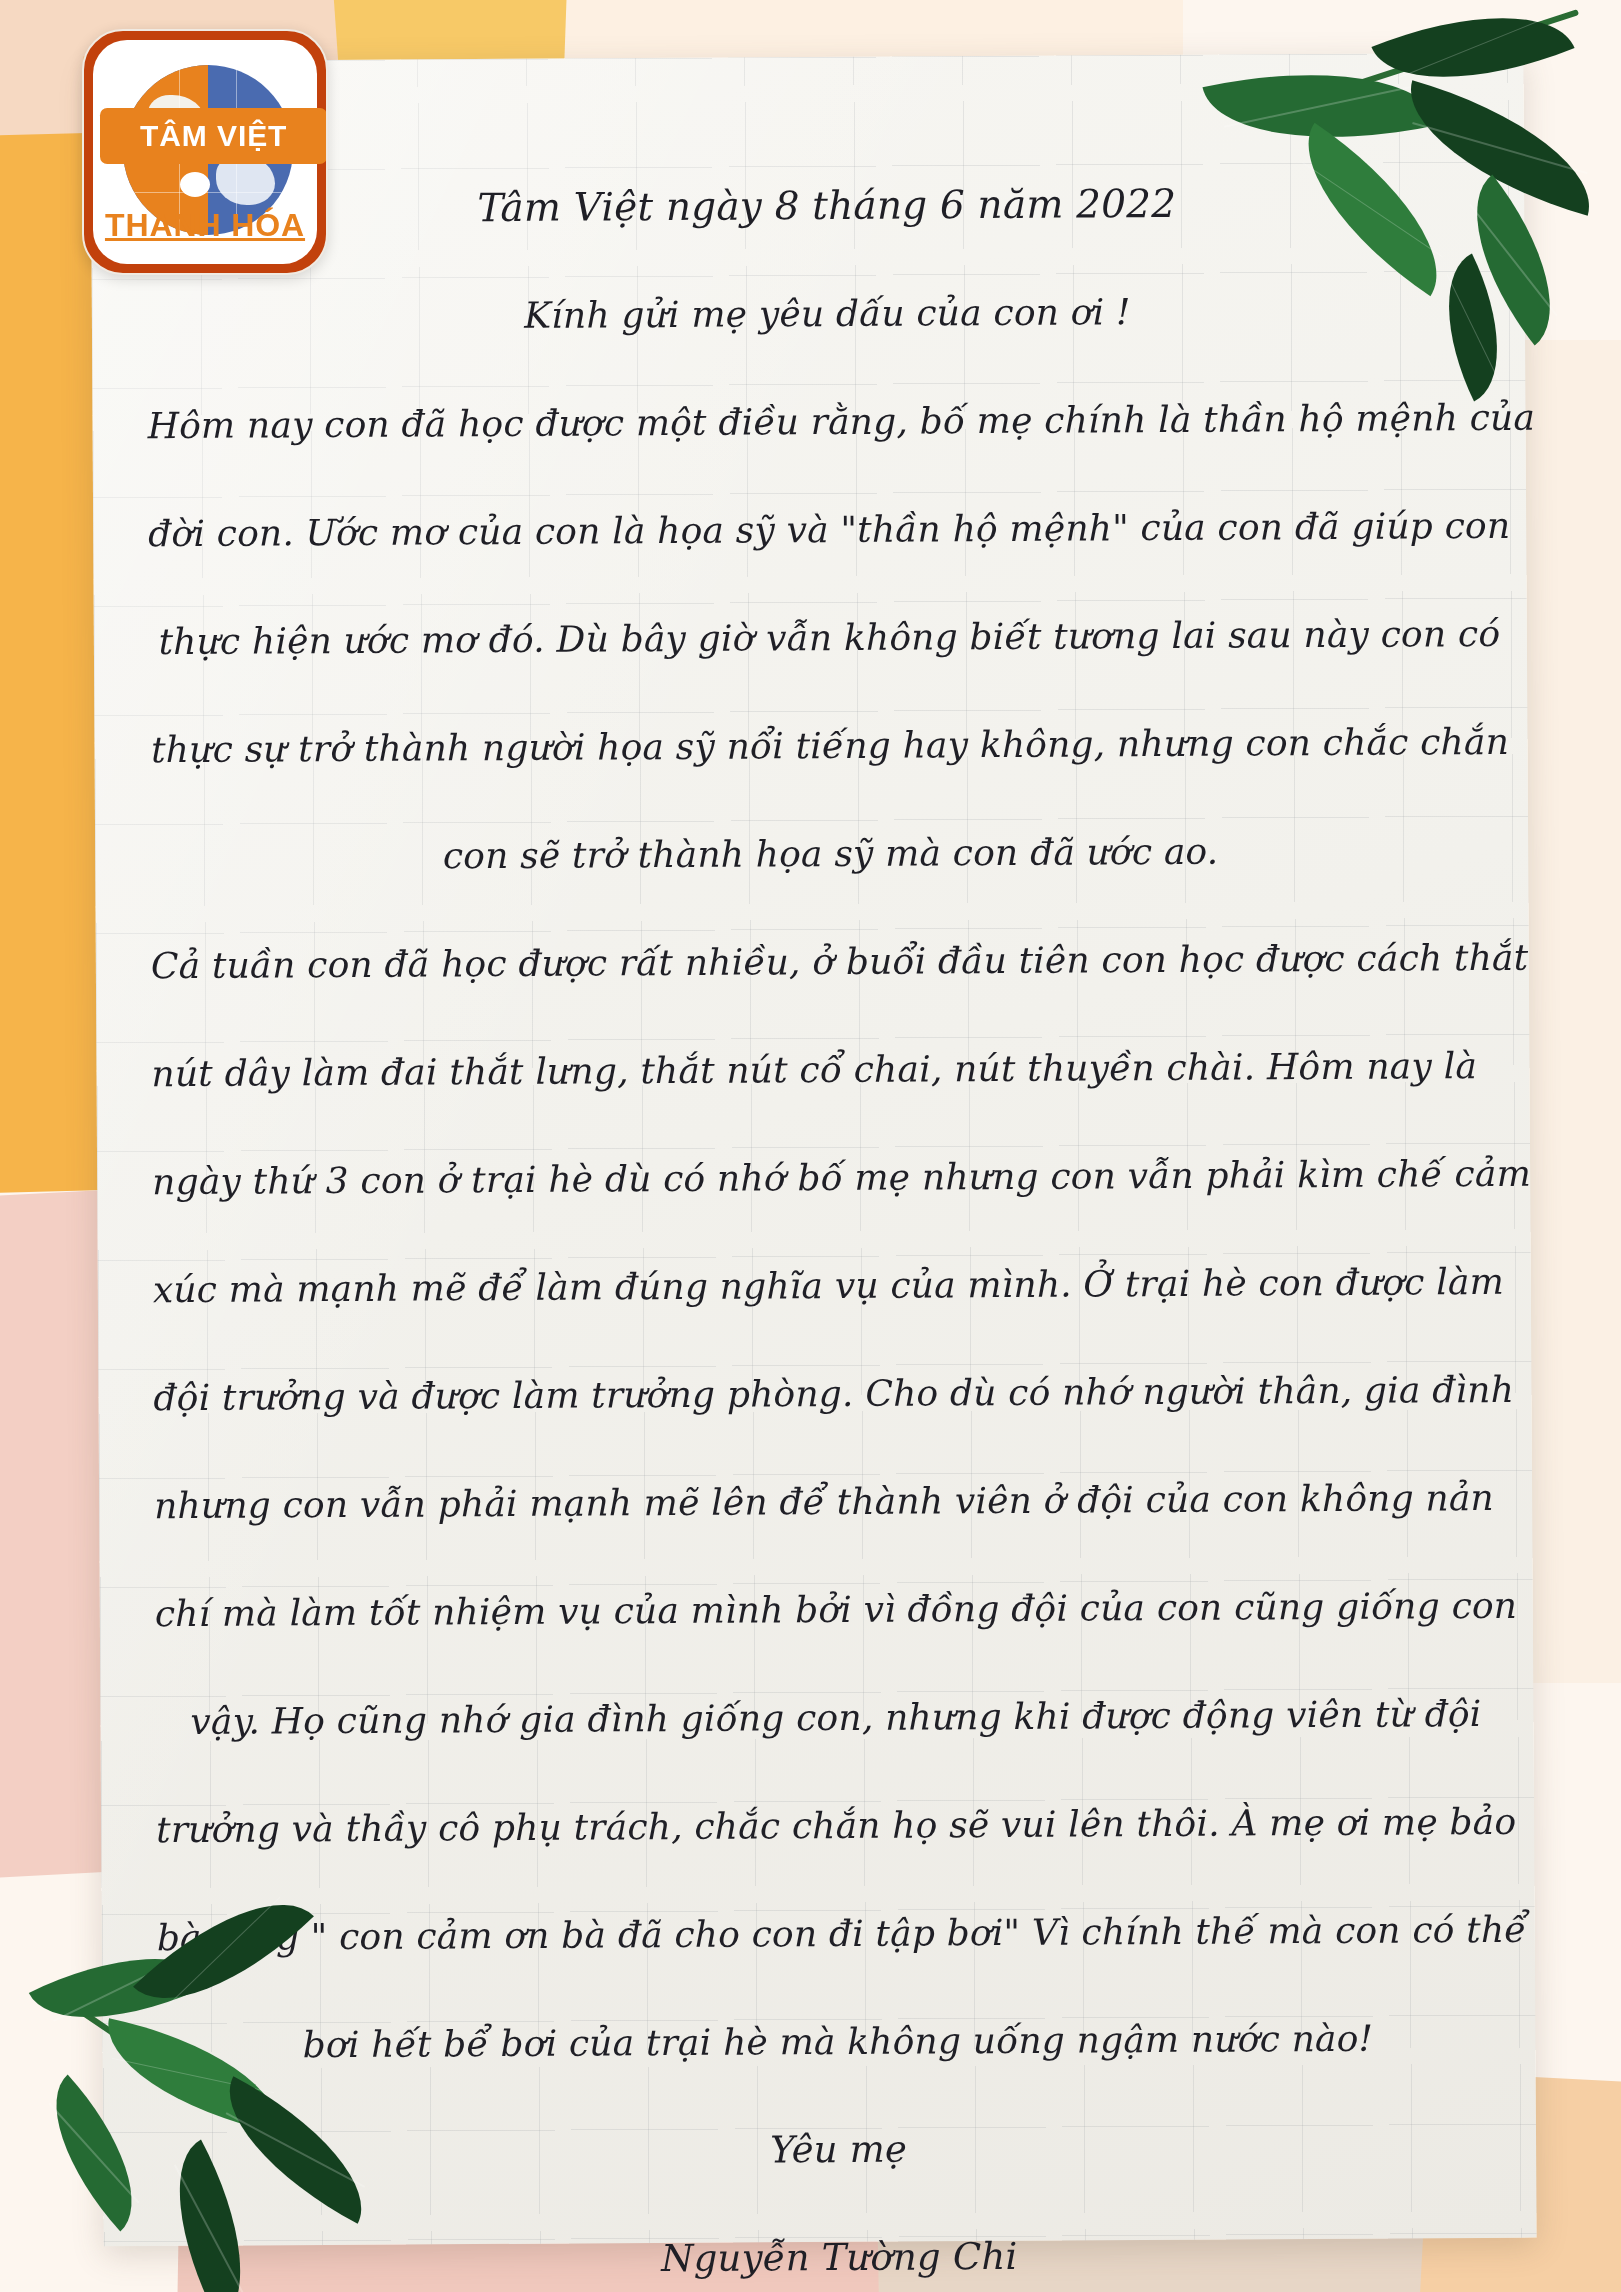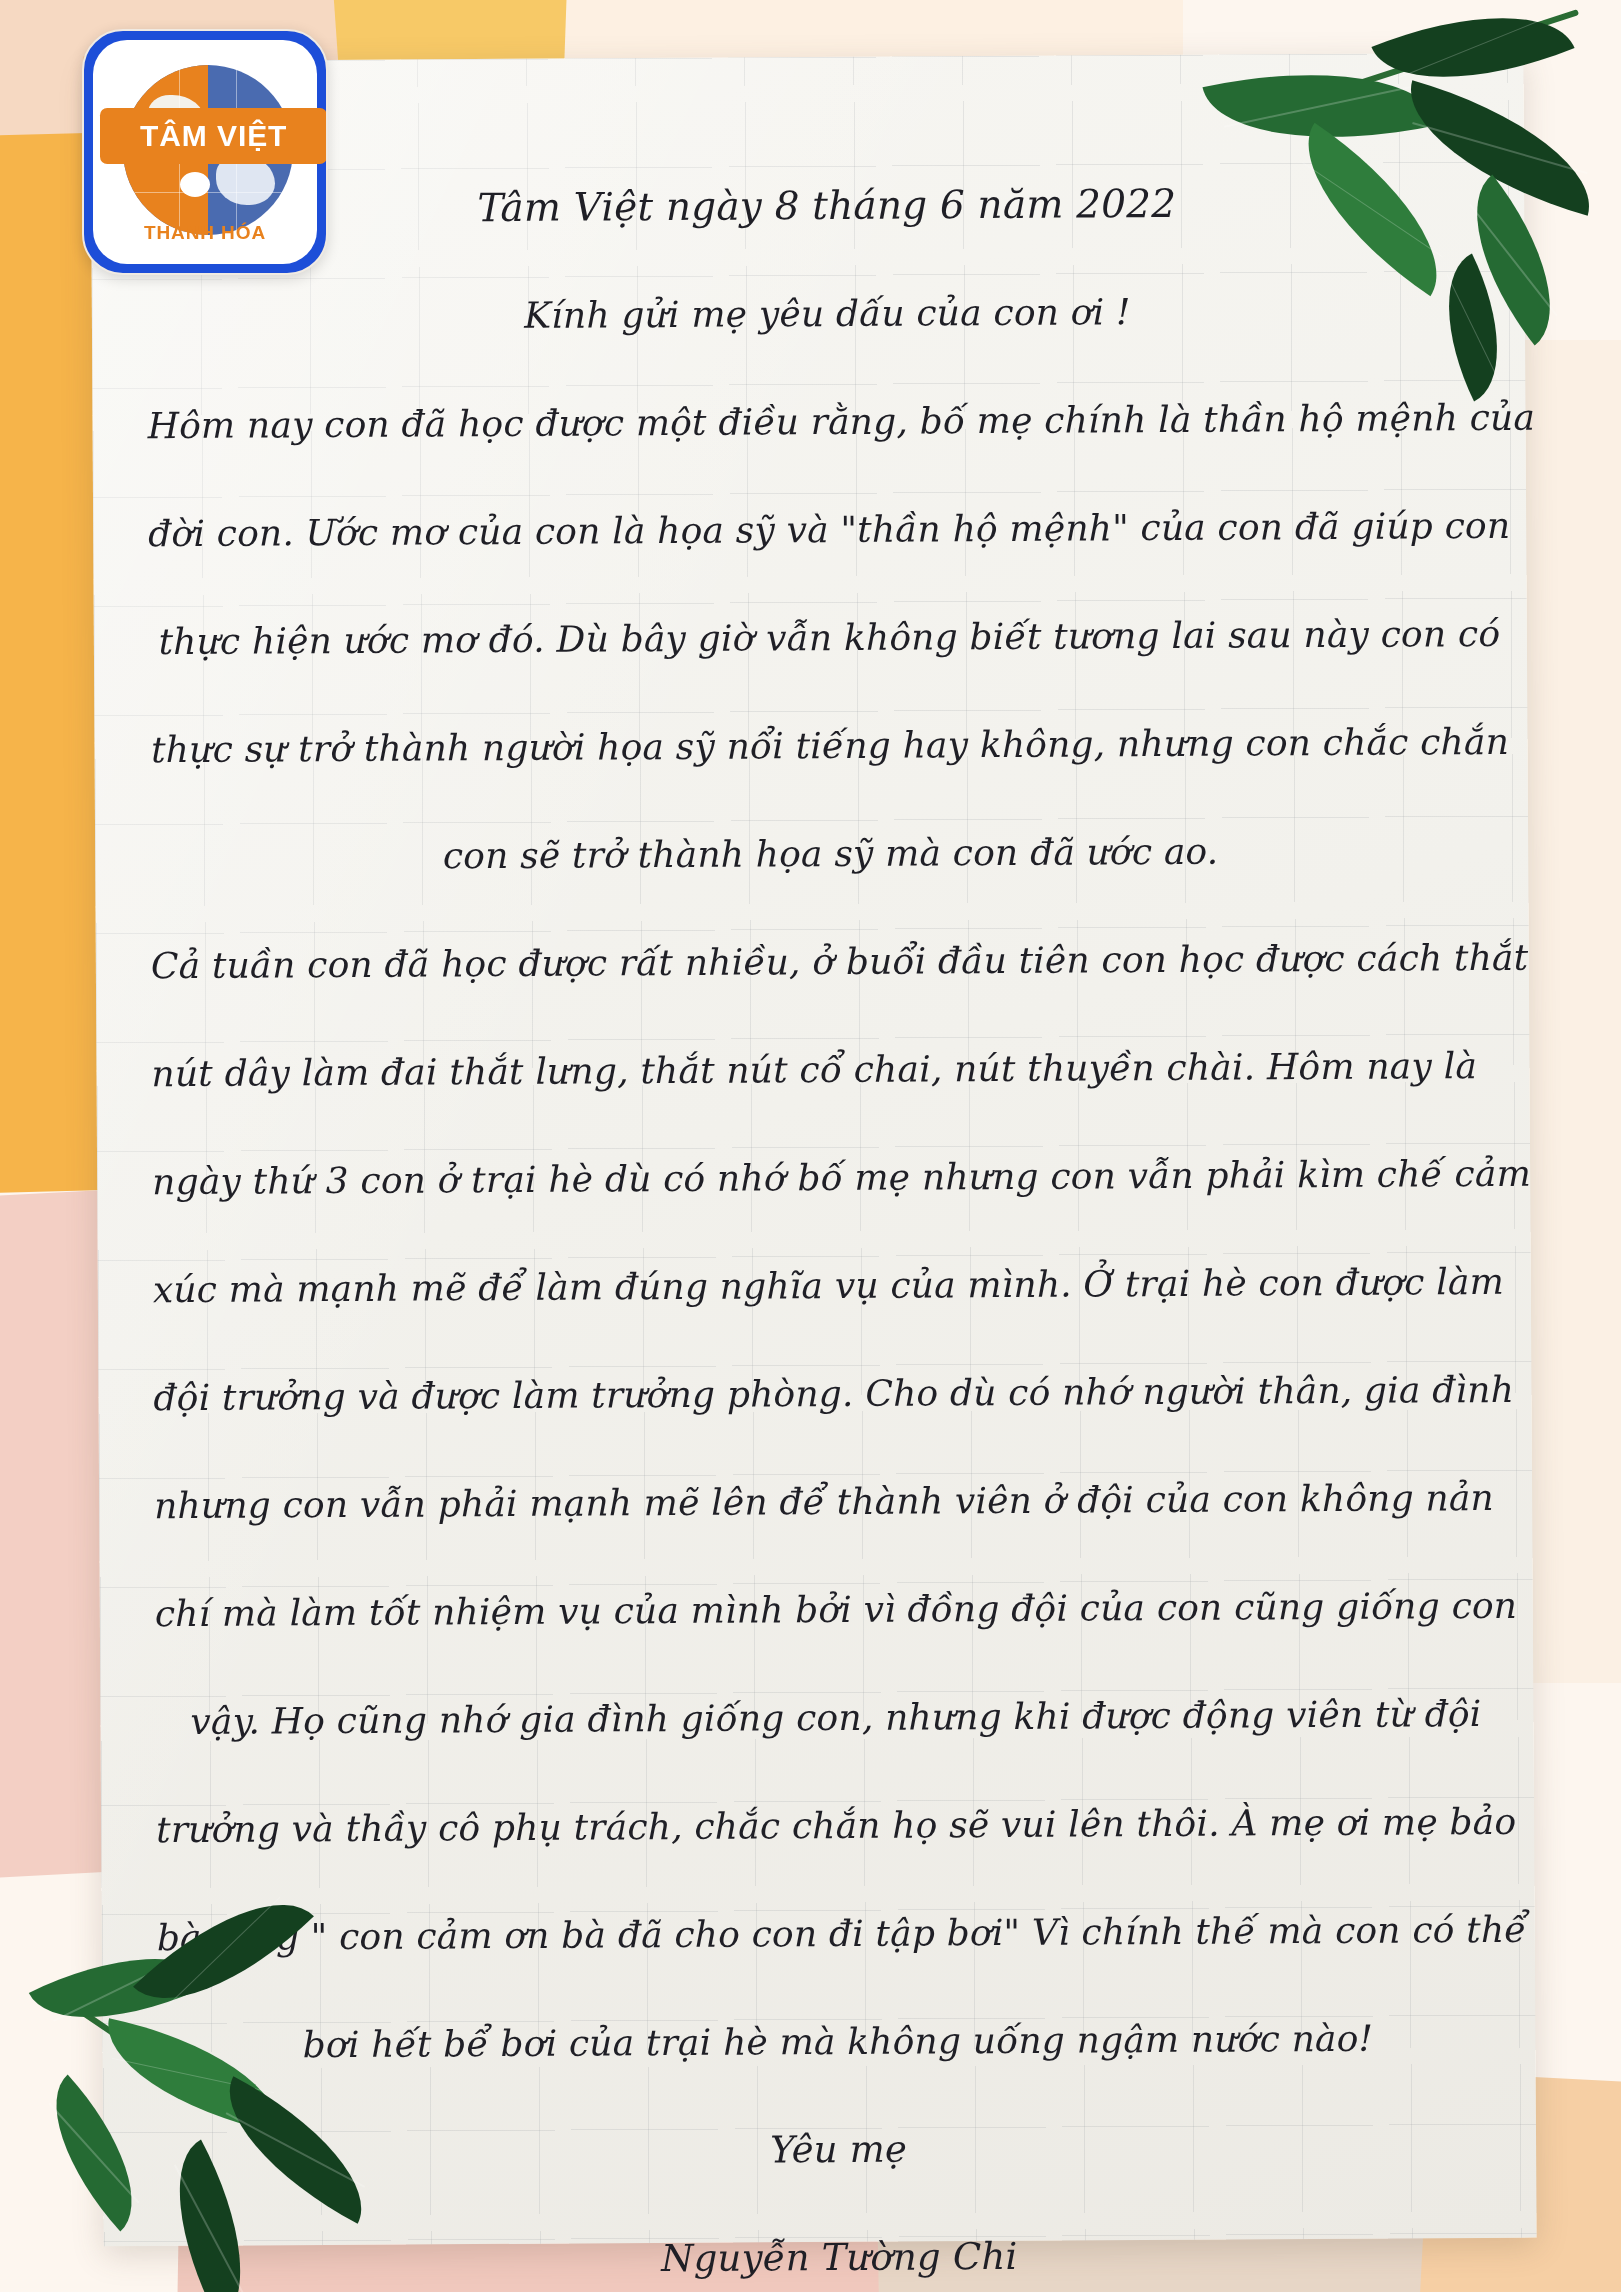--- a/index.html
+++ b/index.html
@@ -154,21 +154,21 @@
   #head { margin-top: 95px; }
 
   
   #logo {
     position: absolute;
     left: 82px;
     top: 29px;
     width: 242px;
     height: 242px;
     border-radius: 41px;
-    background: #1d4ed8;
+    background: #c2410c;
     box-shadow: 0 3.6px 14.3px rgba(0,0,0,0.14);
     border: 2.7px solid #f0eae2;
     overflow: hidden;
   }
   #logo-inner {
     position: absolute;
     inset: 9px;
     border-radius: 34px;
     background: #ffffff;
   }
@@ -215,23 +215,24 @@
     color: #ffffff;
   }
   .logo-bottom {
     position: absolute;
     left: 0;
     bottom: 19.7px;
     width: 100%;
     text-align: center;
     font-family: "Liberation Sans", sans-serif;
     font-weight: bold;
-    font-size: 19px;
+    font-size: 32px;
     letter-spacing: 0.9px;
     color: #e8821e;
+    text-decoration: underline;
   }
 
   
   .leaf {
     position: absolute;
     background: #1f5c2e;
     border-radius: 0 100% 0 100%;
   }
   .leaf.dark { background: #14401f; }
   .leaf.mid  { background: #256a33; }

